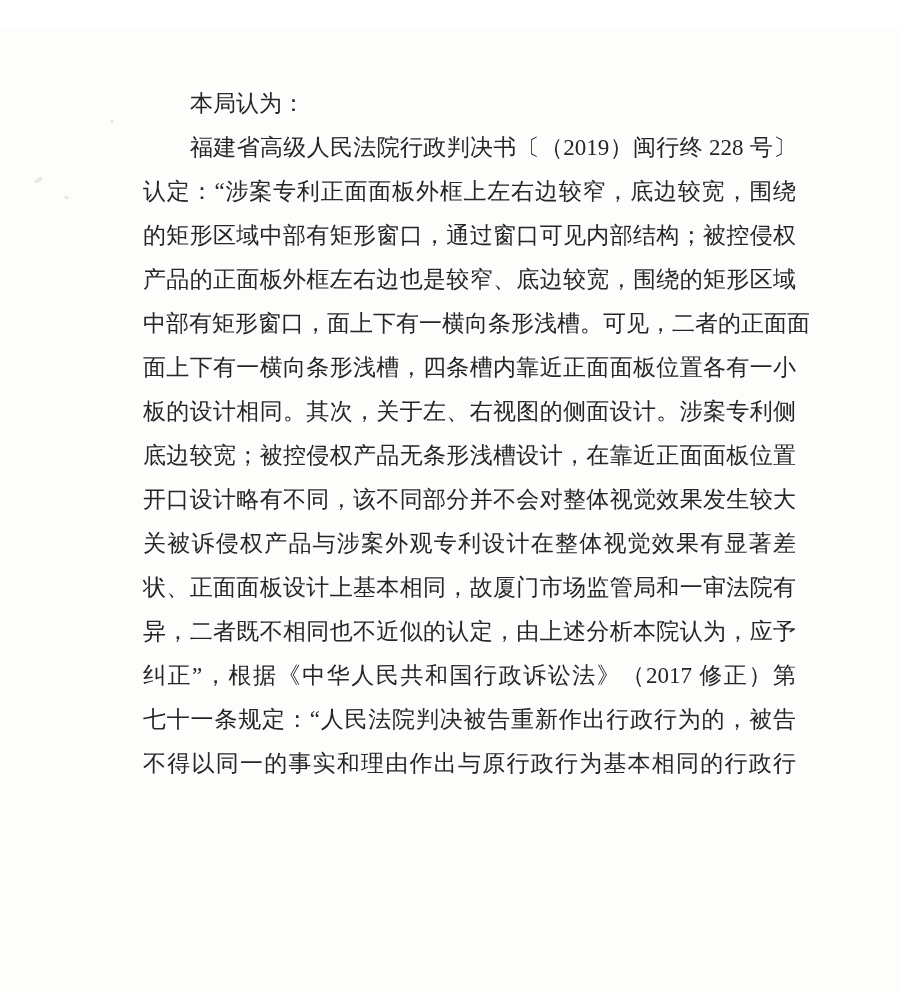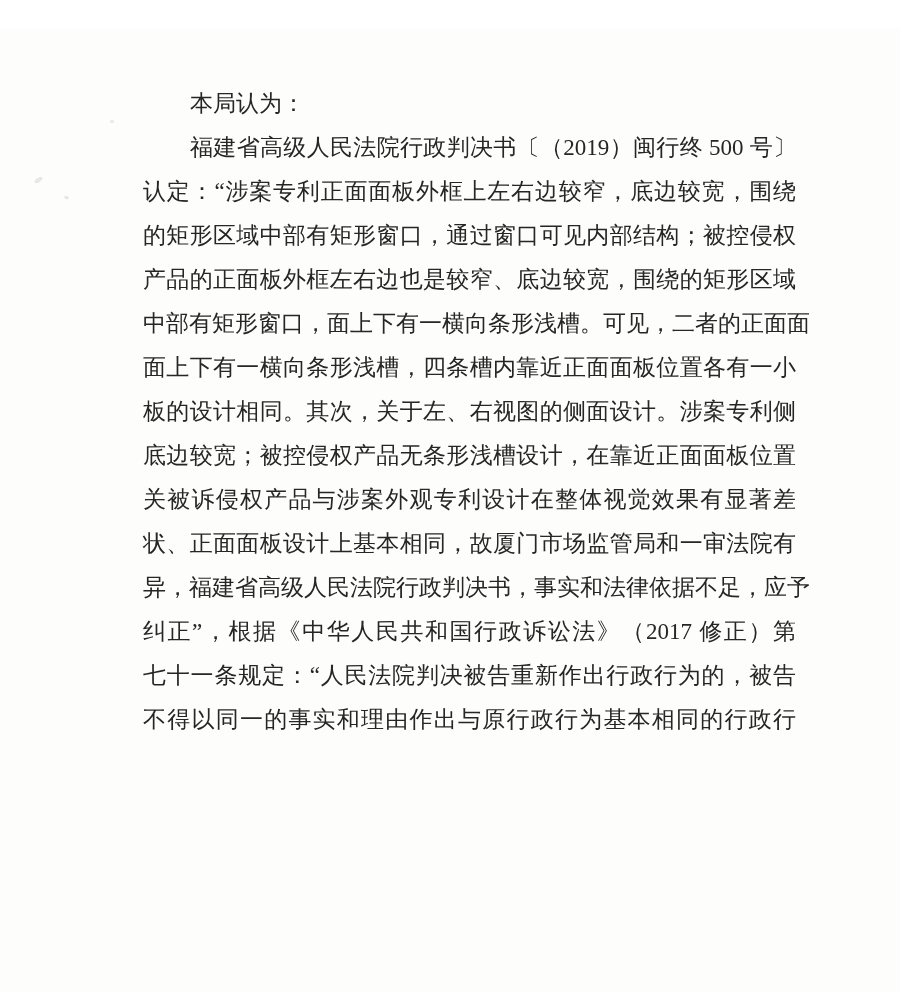--- a/index.html
+++ b/index.html
@@ -57,28 +57,29 @@
 </head>
 <body>
 
 <div class="page">
   <span class="speckle s1"></span>
   <span class="speckle s2"></span>
   <span class="speckle s3"></span>
 
   <div class="text-block">
     <div class="line indent short">本局认为：</div>
-    <div class="line indent">福建省高级人民法院行政判决书〔（2019）闽行终 500 号〕</div>
+    <div class="line indent">福建省高级人民法院行政判决书〔（2019）闽行终 228 号〕</div>
     <div class="line">认定：“涉案专利正面面板外框上左右边较窄，底边较宽，围绕</div>
     <div class="line">的矩形区域中部有矩形窗口，通过窗口可见内部结构；被控侵权</div>
     <div class="line">产品的正面板外框左右边也是较窄、底边较宽，围绕的矩形区域</div>
     <div class="line">中部有矩形窗口，面上下有一横向条形浅槽。可见，二者的正面面</div>
     <div class="line">面上下有一横向条形浅槽，四条槽内靠近正面面板位置各有一小</div>
     <div class="line">板的设计相同。其次，关于左、右视图的侧面设计。涉案专利侧</div>
     <div class="line">底边较宽；被控侵权产品无条形浅槽设计，在靠近正面面板位置</div>
+    <div class="line">开口设计略有不同，该不同部分并不会对整体视觉效果发生较大</div>
     <div class="line">关被诉侵权产品与涉案外观专利设计在整体视觉效果有显著差</div>
     <div class="line">状、正面面板设计上基本相同，故厦门市场监管局和一审法院有</div>
-    <div class="line">异，福建省高级人民法院行政判决书，事实和法律依据不足，应予</div>
+    <div class="line">异，二者既不相同也不近似的认定，由上述分析本院认为，应予</div>
     <div class="line">纠正”，根据《中华人民共和国行政诉讼法》（2017 修正）第</div>
     <div class="line">七十一条规定：“人民法院判决被告重新作出行政行为的，被告</div>
     <div class="line">不得以同一的事实和理由作出与原行政行为基本相同的行政行</div>
   </div>
 </div>
 
 </body></html>

